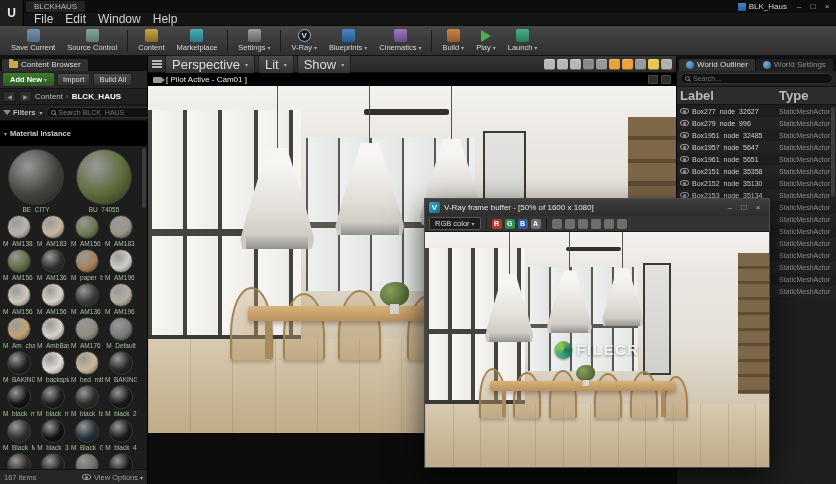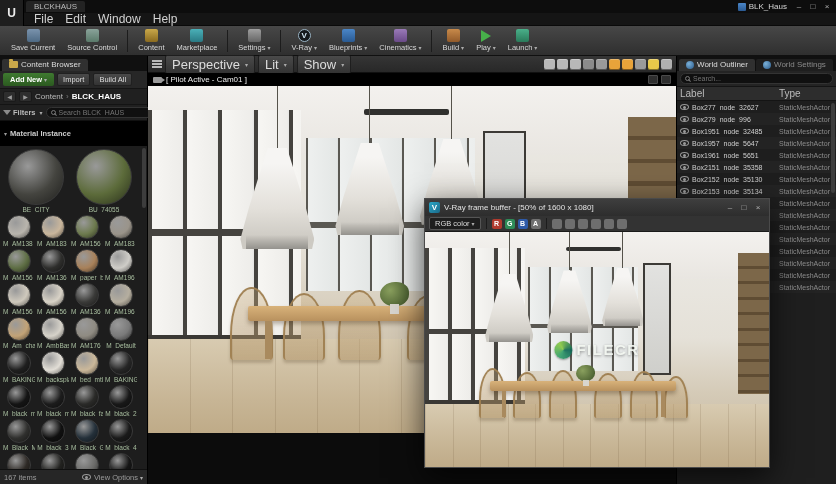--- a/index.html
+++ b/index.html
@@ -121,21 +121,21 @@
 .sc-cord{width:1px;background:#55524a;flex:1;}
 .sc-shade{position:relative;width:100%;height:62%;background:linear-gradient(180deg,#f6f5f3 15%,#e3e0da 60%,#cdcac3 90%);clip-path:polygon(37% 0,63% 0,88% 58%,100% 90%,97% 100%,3% 100%,0 90%,12% 58%);}
 .sc-shade::after{content:"";position:absolute;left:8%;right:8%;bottom:0;height:14%;background:linear-gradient(rgba(0,0,0,0),rgba(0,0,0,.28));}
 .lamp-1{left:17.5%;width:14%;height:47%;}
 .lamp-2{left:35.5%;width:13%;height:43%;}
 .lamp-3{left:51.5%;width:12%;height:40%;}
 
 
 .ol{position:absolute;right:0;top:56px;width:160px;bottom:0;background:#1f1f1f;border-left:1px solid #000;display:flex;flex-direction:column;}
 .ol-search{padding:2px 3px;background:#242424;border-bottom:1px solid #141414;display:flex;align-items:center;}
-.ol-head{display:flex;background:#2d2d2d;border-bottom:1px solid #141414;font-size:10px;color:#bcbcbc;font-weight:normal;padding:1px 3px;}
+.ol-head{display:flex;background:#2d2d2d;border-bottom:1px solid #141414;font-size:13px;color:#bcbcbc;font-weight:bold;padding:1px 3px;}
 .ol-head .c1{flex:1;}
 .ol-head .c2{width:54px;}
 .ol-rows{flex:1;position:relative;overflow:hidden;}
 .ol-row{display:flex;align-items:center;height:12px;padding:0 3px;gap:3px;font-size:7px;}
 .ol-row:nth-child(odd){background:#232323;}
 .ol-row:nth-child(even){background:#1e1e1e;}
 .ol-row .name{flex:1;color:#d0d0d0;overflow:hidden;white-space:nowrap;}
 .ol-row .type{width:54px;color:#8c8c8c;overflow:hidden;white-space:nowrap;}
 
 

